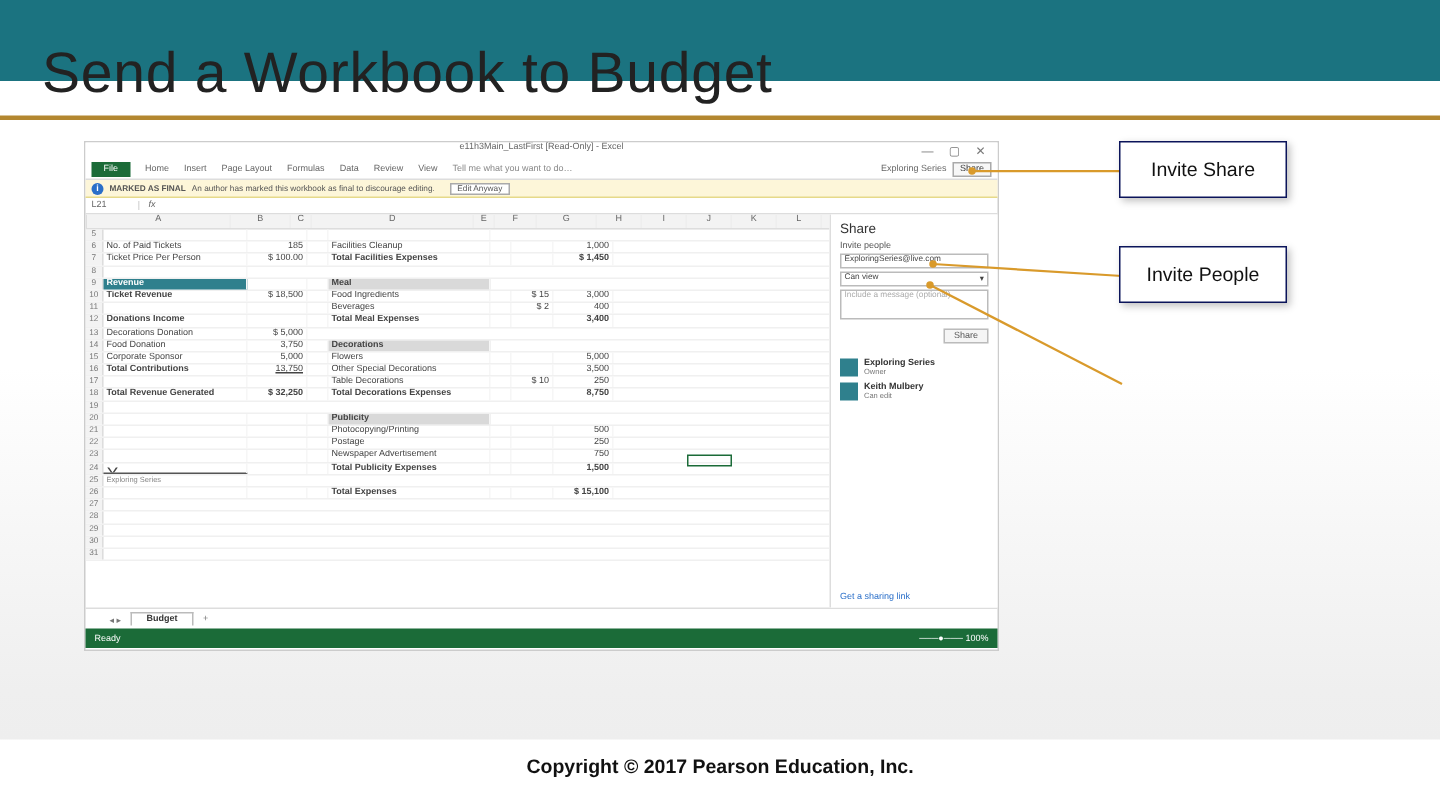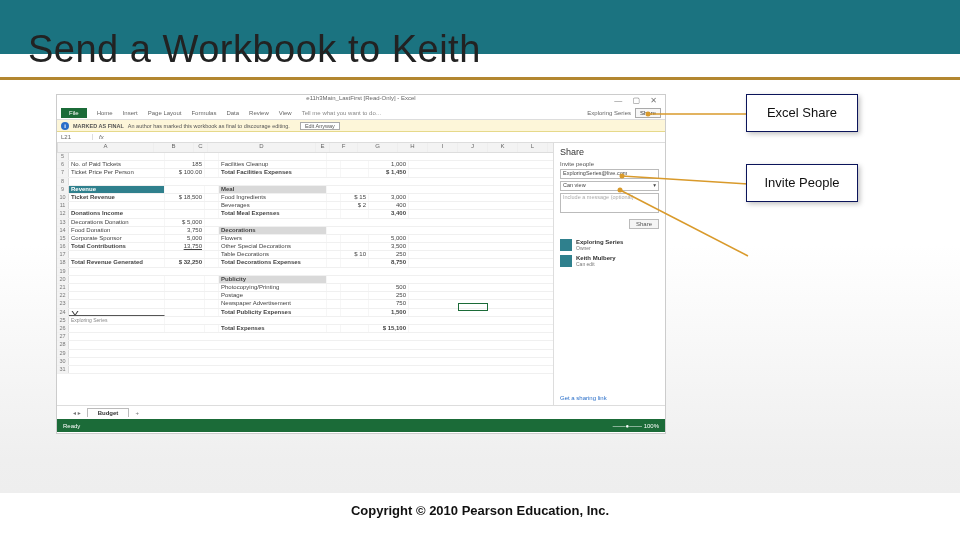--- a/index.html
+++ b/index.html
@@ -73,21 +73,21 @@
 
   svg.lead { position: absolute; pointer-events: none; }
 
   .footer { text-align: center; font-size: 13px; font-weight: bold; color: #111; padding: 10px 0 22px; }
 </style>
 </head>
 <body>
 
 <div class="header-band"></div>
 <div class="title-wrap">
-  <h1 class="title">Send a Workbook to Keith</h1>
+  <h1 class="title">Send a Workbook to Budget</h1>
 </div>
 
 <div class="stage">
 
   <div class="excel">
     <div class="excel-title">
       <span>e11h3Main_LastFirst [Read-Only] - Excel</span>
       <span class="winbtns">— ▢ ✕</span>
     </div>
     <div class="ribbon">
@@ -383,21 +383,21 @@
   <svg class="lead" style="left:0;top:0" width="900" height="360">
     <line x1="648" y1="34" x2="748" y2="34" stroke="#d99a2b" stroke-width="1.5"></line>
     <circle cx="648" cy="34" r="2.5" fill="#d99a2b"></circle>
     <line x1="622" y1="96" x2="748" y2="104" stroke="#d99a2b" stroke-width="1.5"></line>
     <circle cx="622" cy="96" r="2.5" fill="#d99a2b"></circle>
     <line x1="620" y1="110" x2="748" y2="176" stroke="#d99a2b" stroke-width="1.5"></line>
     <circle cx="620" cy="110" r="2.5" fill="#d99a2b"></circle>
   </svg>
 
   <div class="callout c1">
-      <span>Excel Share</span>
+      <span>Invite Share</span>
     </div>
   <div class="callout c2">
       <span>Invite People</span>
     </div>
 
 </div>
 
-<div class="footer">Copyright © 2010 Pearson Education, Inc.</div>
+<div class="footer">Copyright © 2017 Pearson Education, Inc.</div>
 
 </body></html>

